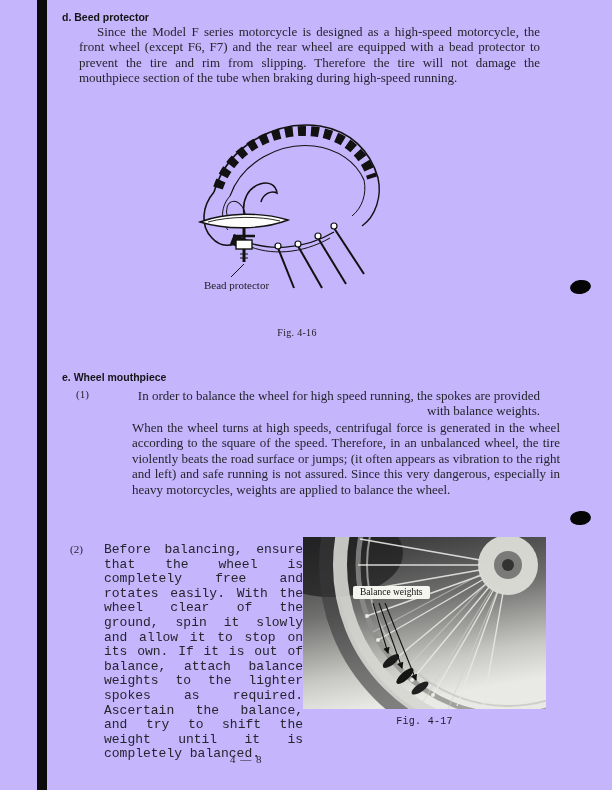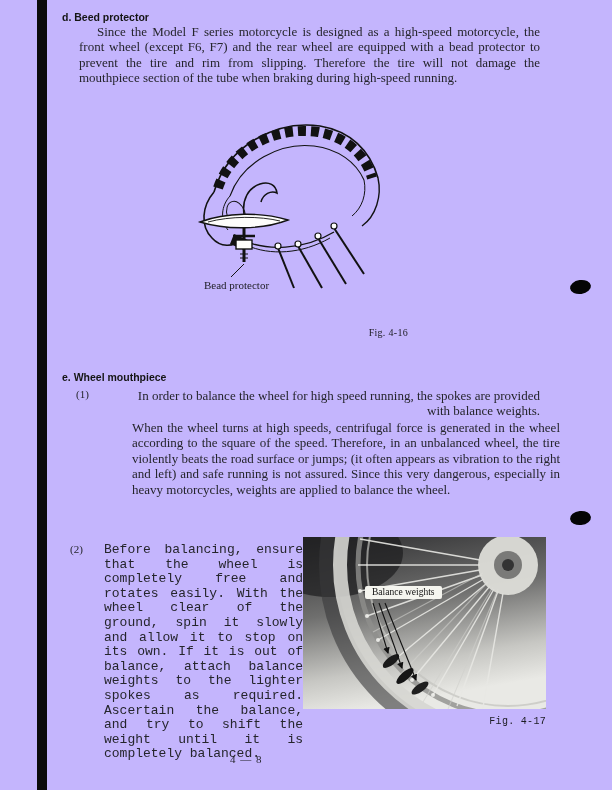--- a/index.html
+++ b/index.html
@@ -20,29 +20,29 @@
   .para-d  { left:79px;  top:24px;  width:461px; text-indent:18px; }
   .para-e1a{ left:112px; top:388px; width:428px; text-align:right; }
   .para-e1b{ left:112px; top:420px; width:428px;margin-left:20px; }
   .para-e2 { left:104px;  top:543px; width:199px; line-height:14.6px;font-family:Liberation Mono, monospace; }
   .marker { position:absolute; font-size:11px; color:#25252c; }
   .m1 { left:76px; top:388px; }
   .m2 { left:70px; top:543px; }
 
   .figure16 { position:absolute; left:186px; top:116px; width:222px; height:200px; }
   .callout16 { position:absolute; left:18px; top:163px; font-size:11px; color:#1c1c22; }
-  .caption { position:absolute; font-size:10px; color:#1c1c22; text-align:right; letter-spacing:0.3px; }
+  .caption { position:absolute; font-size:10px; color:#1c1c22; text-align:center; letter-spacing:0.3px; }
   .cap16 { left:186px; top:327px; width:222px; }
   .cap17 { left:303px; top:716px; width:243px;font-family:Liberation Mono, monospace; }
 
   .photo17 { position:absolute; left:303px; top:537px; width:243px; height:172px; }
   .photo-label {
     position:absolute; left:50px; top:49px; padding:1px 7px 2px 7px;
     background:#f5f5ef; color:#101010; font-size:9.5px; border-radius:2px;
-    font-family:"Liberation Serif", serif; white-space:nowrap;margin-left:12px;
+    font-family:"Liberation Serif", serif; white-space:nowrap;
   }
 
   .page-number { position:absolute; left:230px; top:753px; width:100px; font-size:11px; color:#25252c; letter-spacing:1px; }
 </style>
 </head>
 <body>
 
 <div class="page">
 
   <div class="scan-strip"></div>

